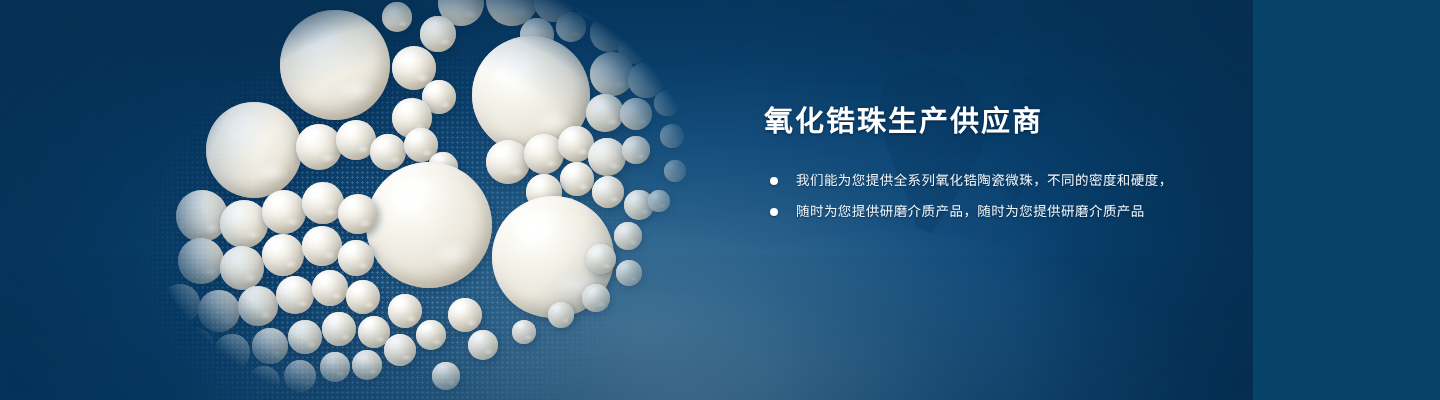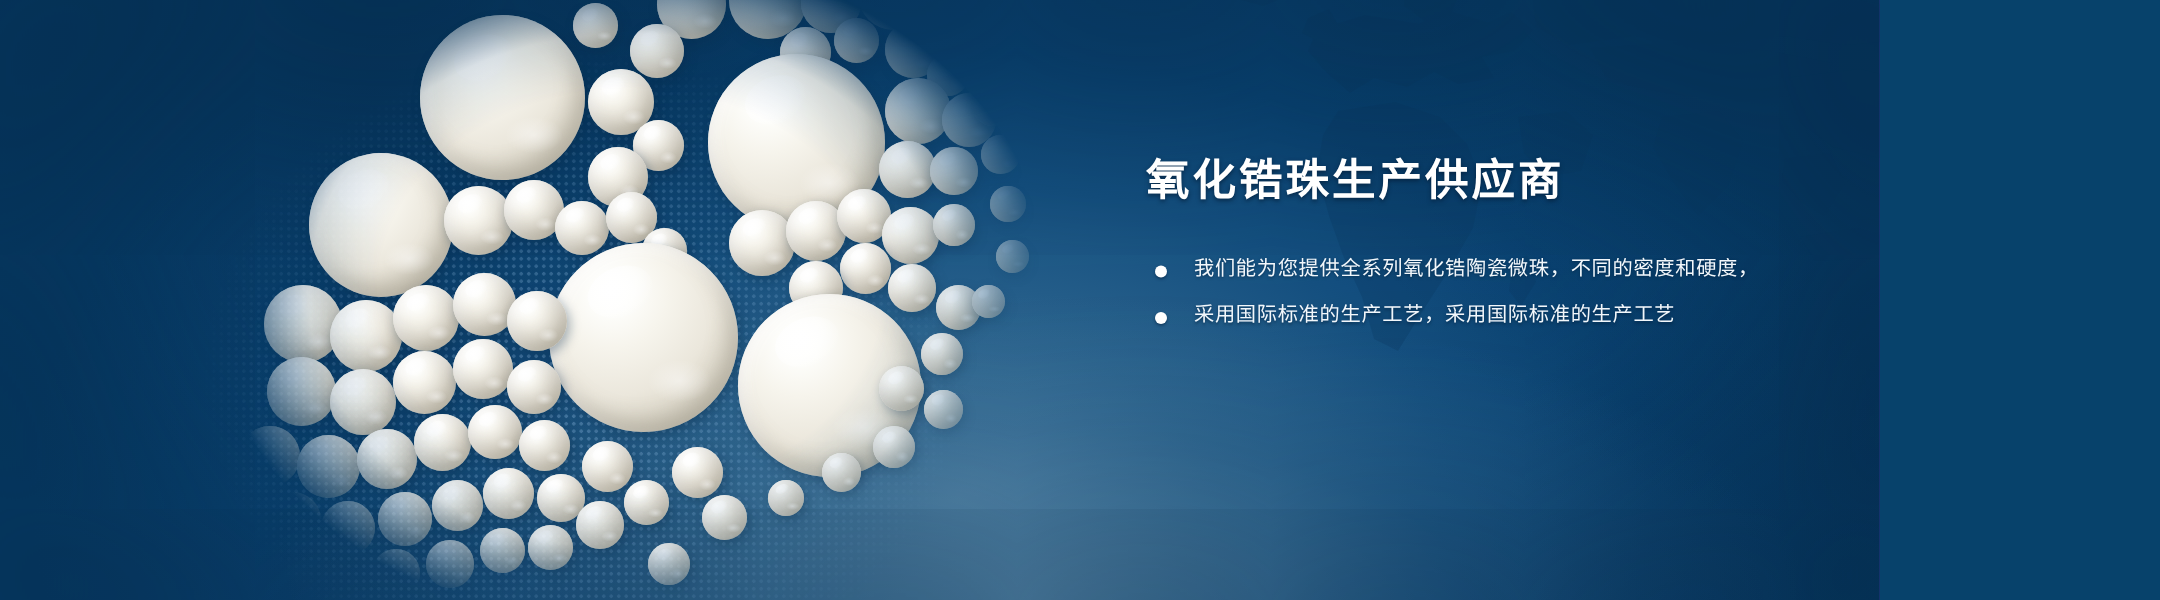--- a/index.html
+++ b/index.html
@@ -91,21 +91,20 @@
     font-weight:700;
     letter-spacing:2px;
     line-height:1.2;
     color:#ffffff;
     text-shadow:0 1px 3px rgba(4,30,56,.75);
   }
   .bullets{
     list-style:none;
     margin:31px 0 0 6px;
     padding:0;
-    font-family:Liberation Mono, monospace;
   }
   .bullet{
     position:relative;
     padding-left:26px;
     margin-bottom:9px;
     font-size:13.5px;
     line-height:22px;
     letter-spacing:.45px;
     color:#f2f7fb;
     text-shadow:0 1px 2px rgba(4,30,56,.6);
@@ -277,19 +276,19 @@
     <ul class="bullets">
 
       <li class="bullet">
         <span class="dot"></span>
         <span class="bullet-line">我们能为您提供全系列氧化锆陶瓷微珠，不同的密度和硬度，</span>
       </li>
 
 
       <li class="bullet">
         <span class="dot"></span>
-        <span class="bullet-line">采用国际标准的生产工艺，采用国际标准的生产工艺</span>
+        <span class="bullet-line">随时为您提供研磨介质产品，随时为您提供研磨介质产品</span>
       </li>
 
     </ul>
   </div>
 
 </div>
 
 </body></html>

